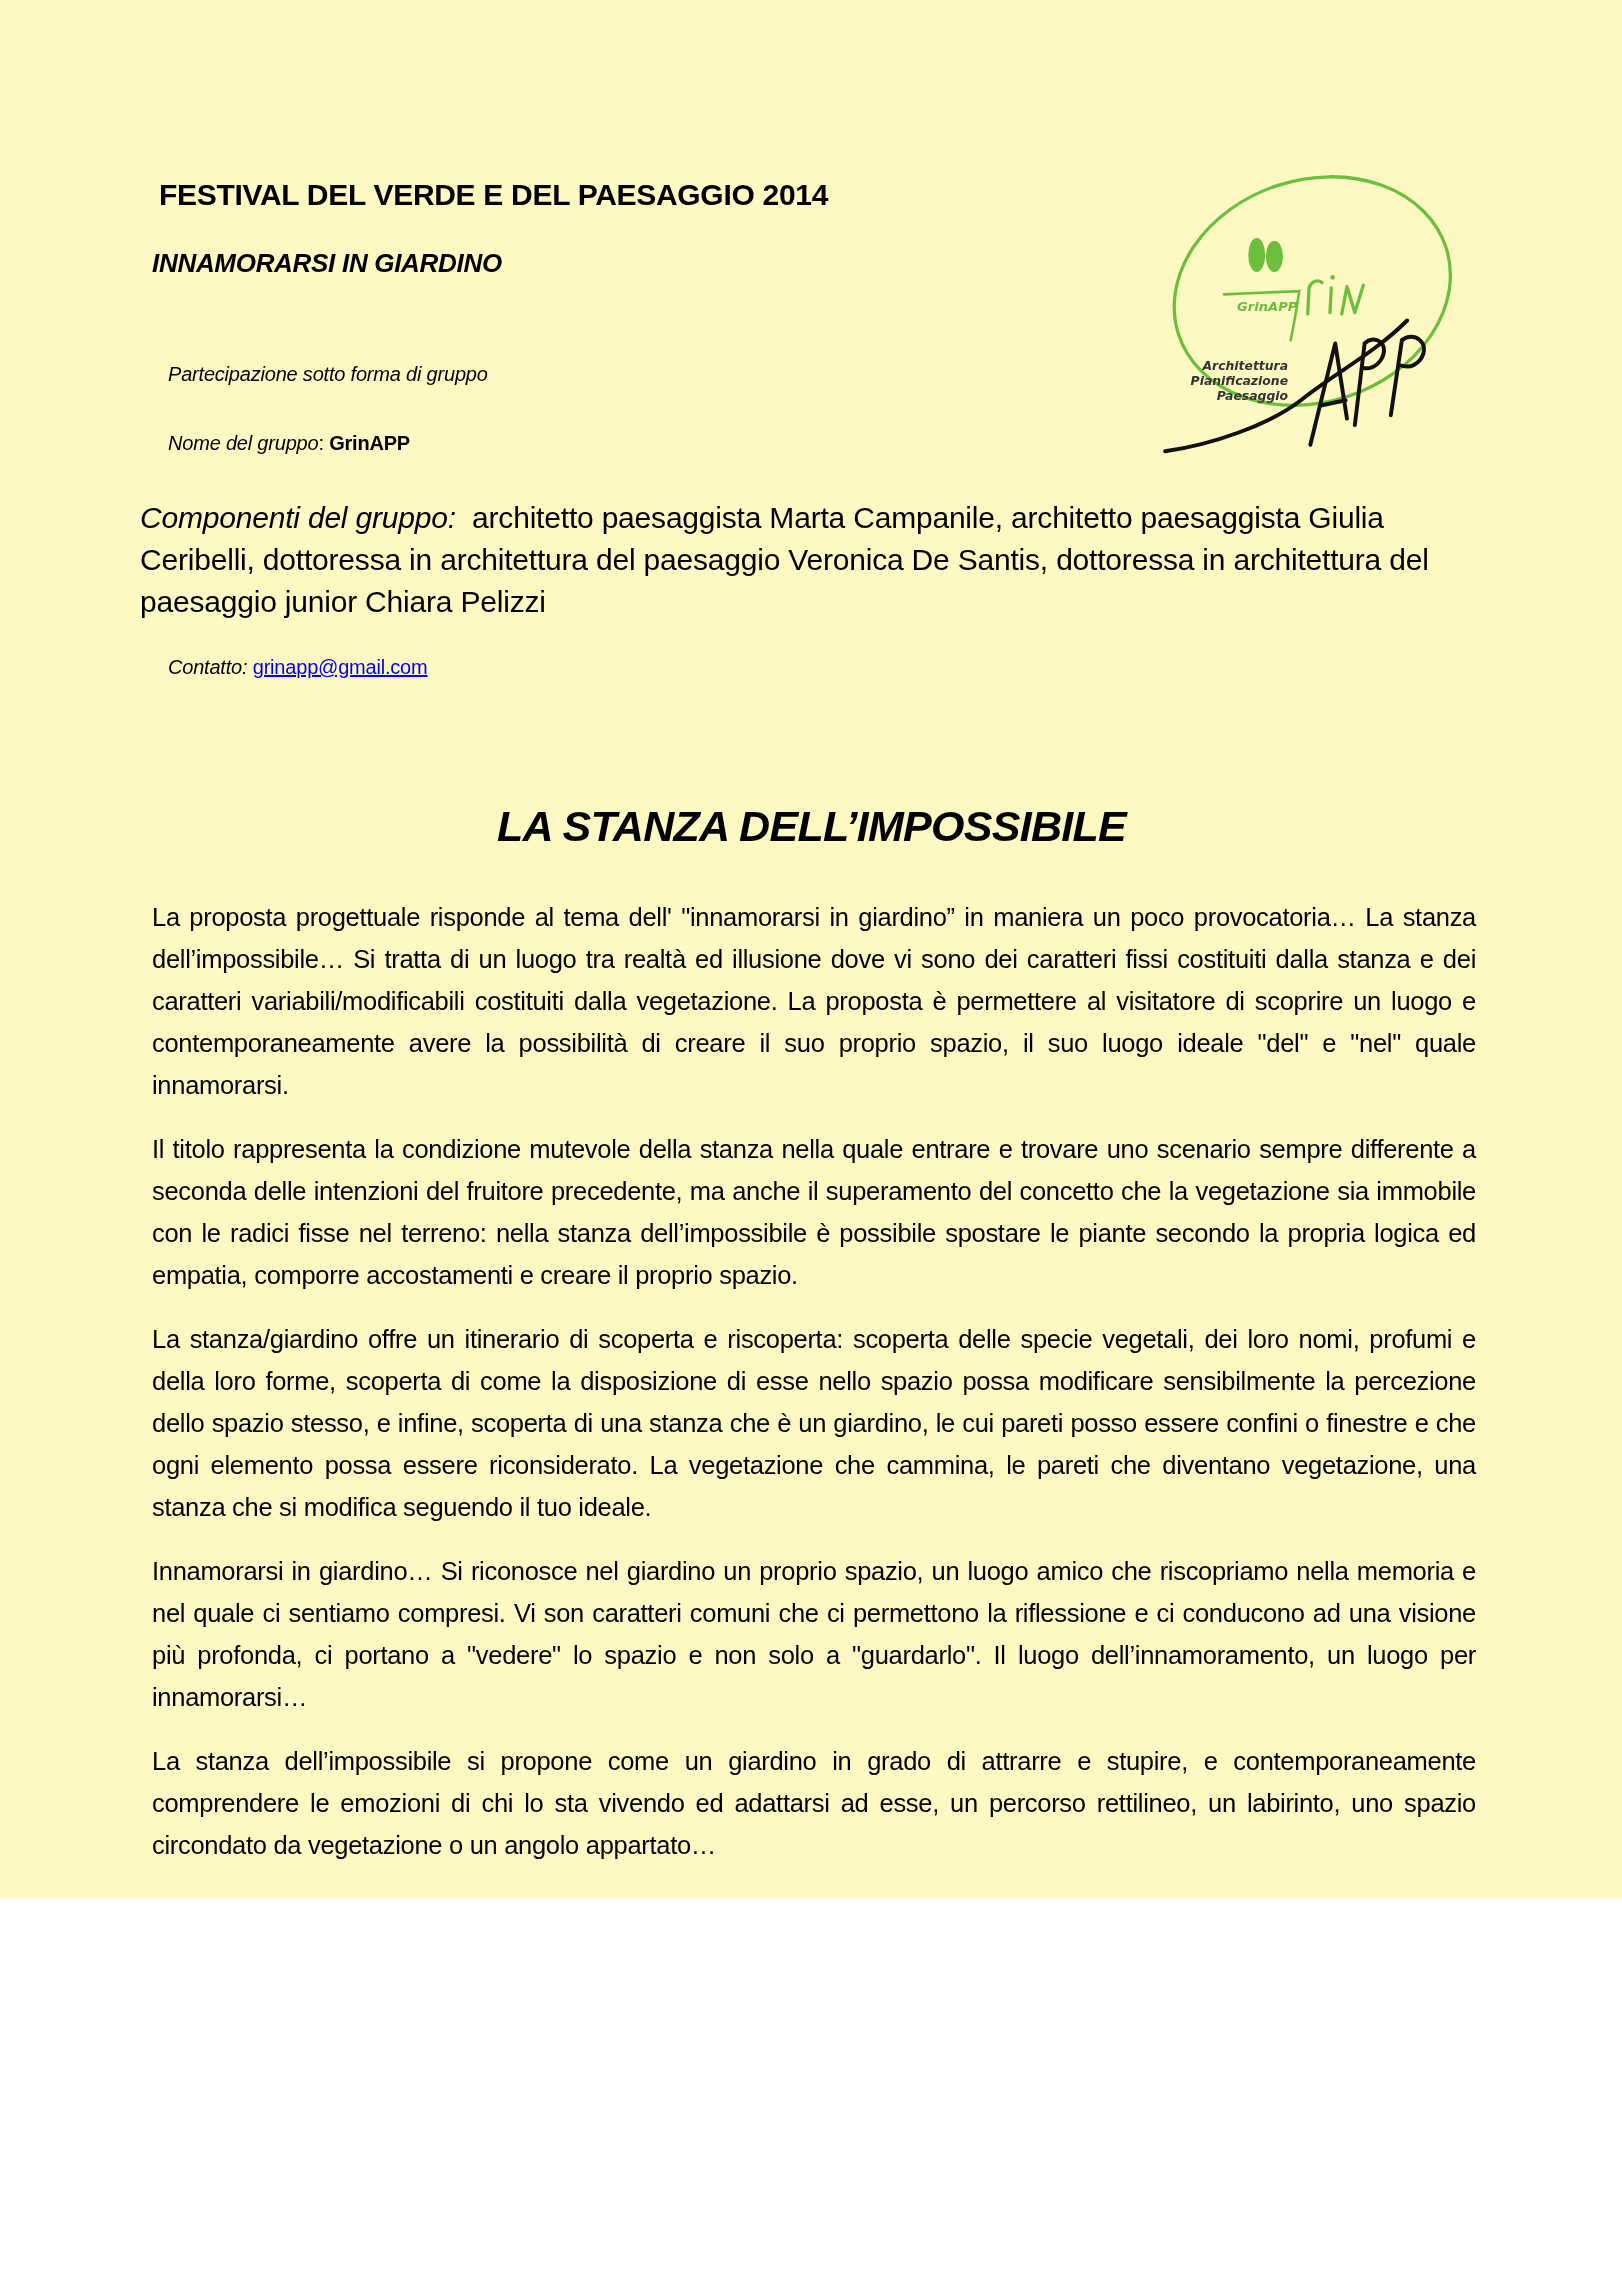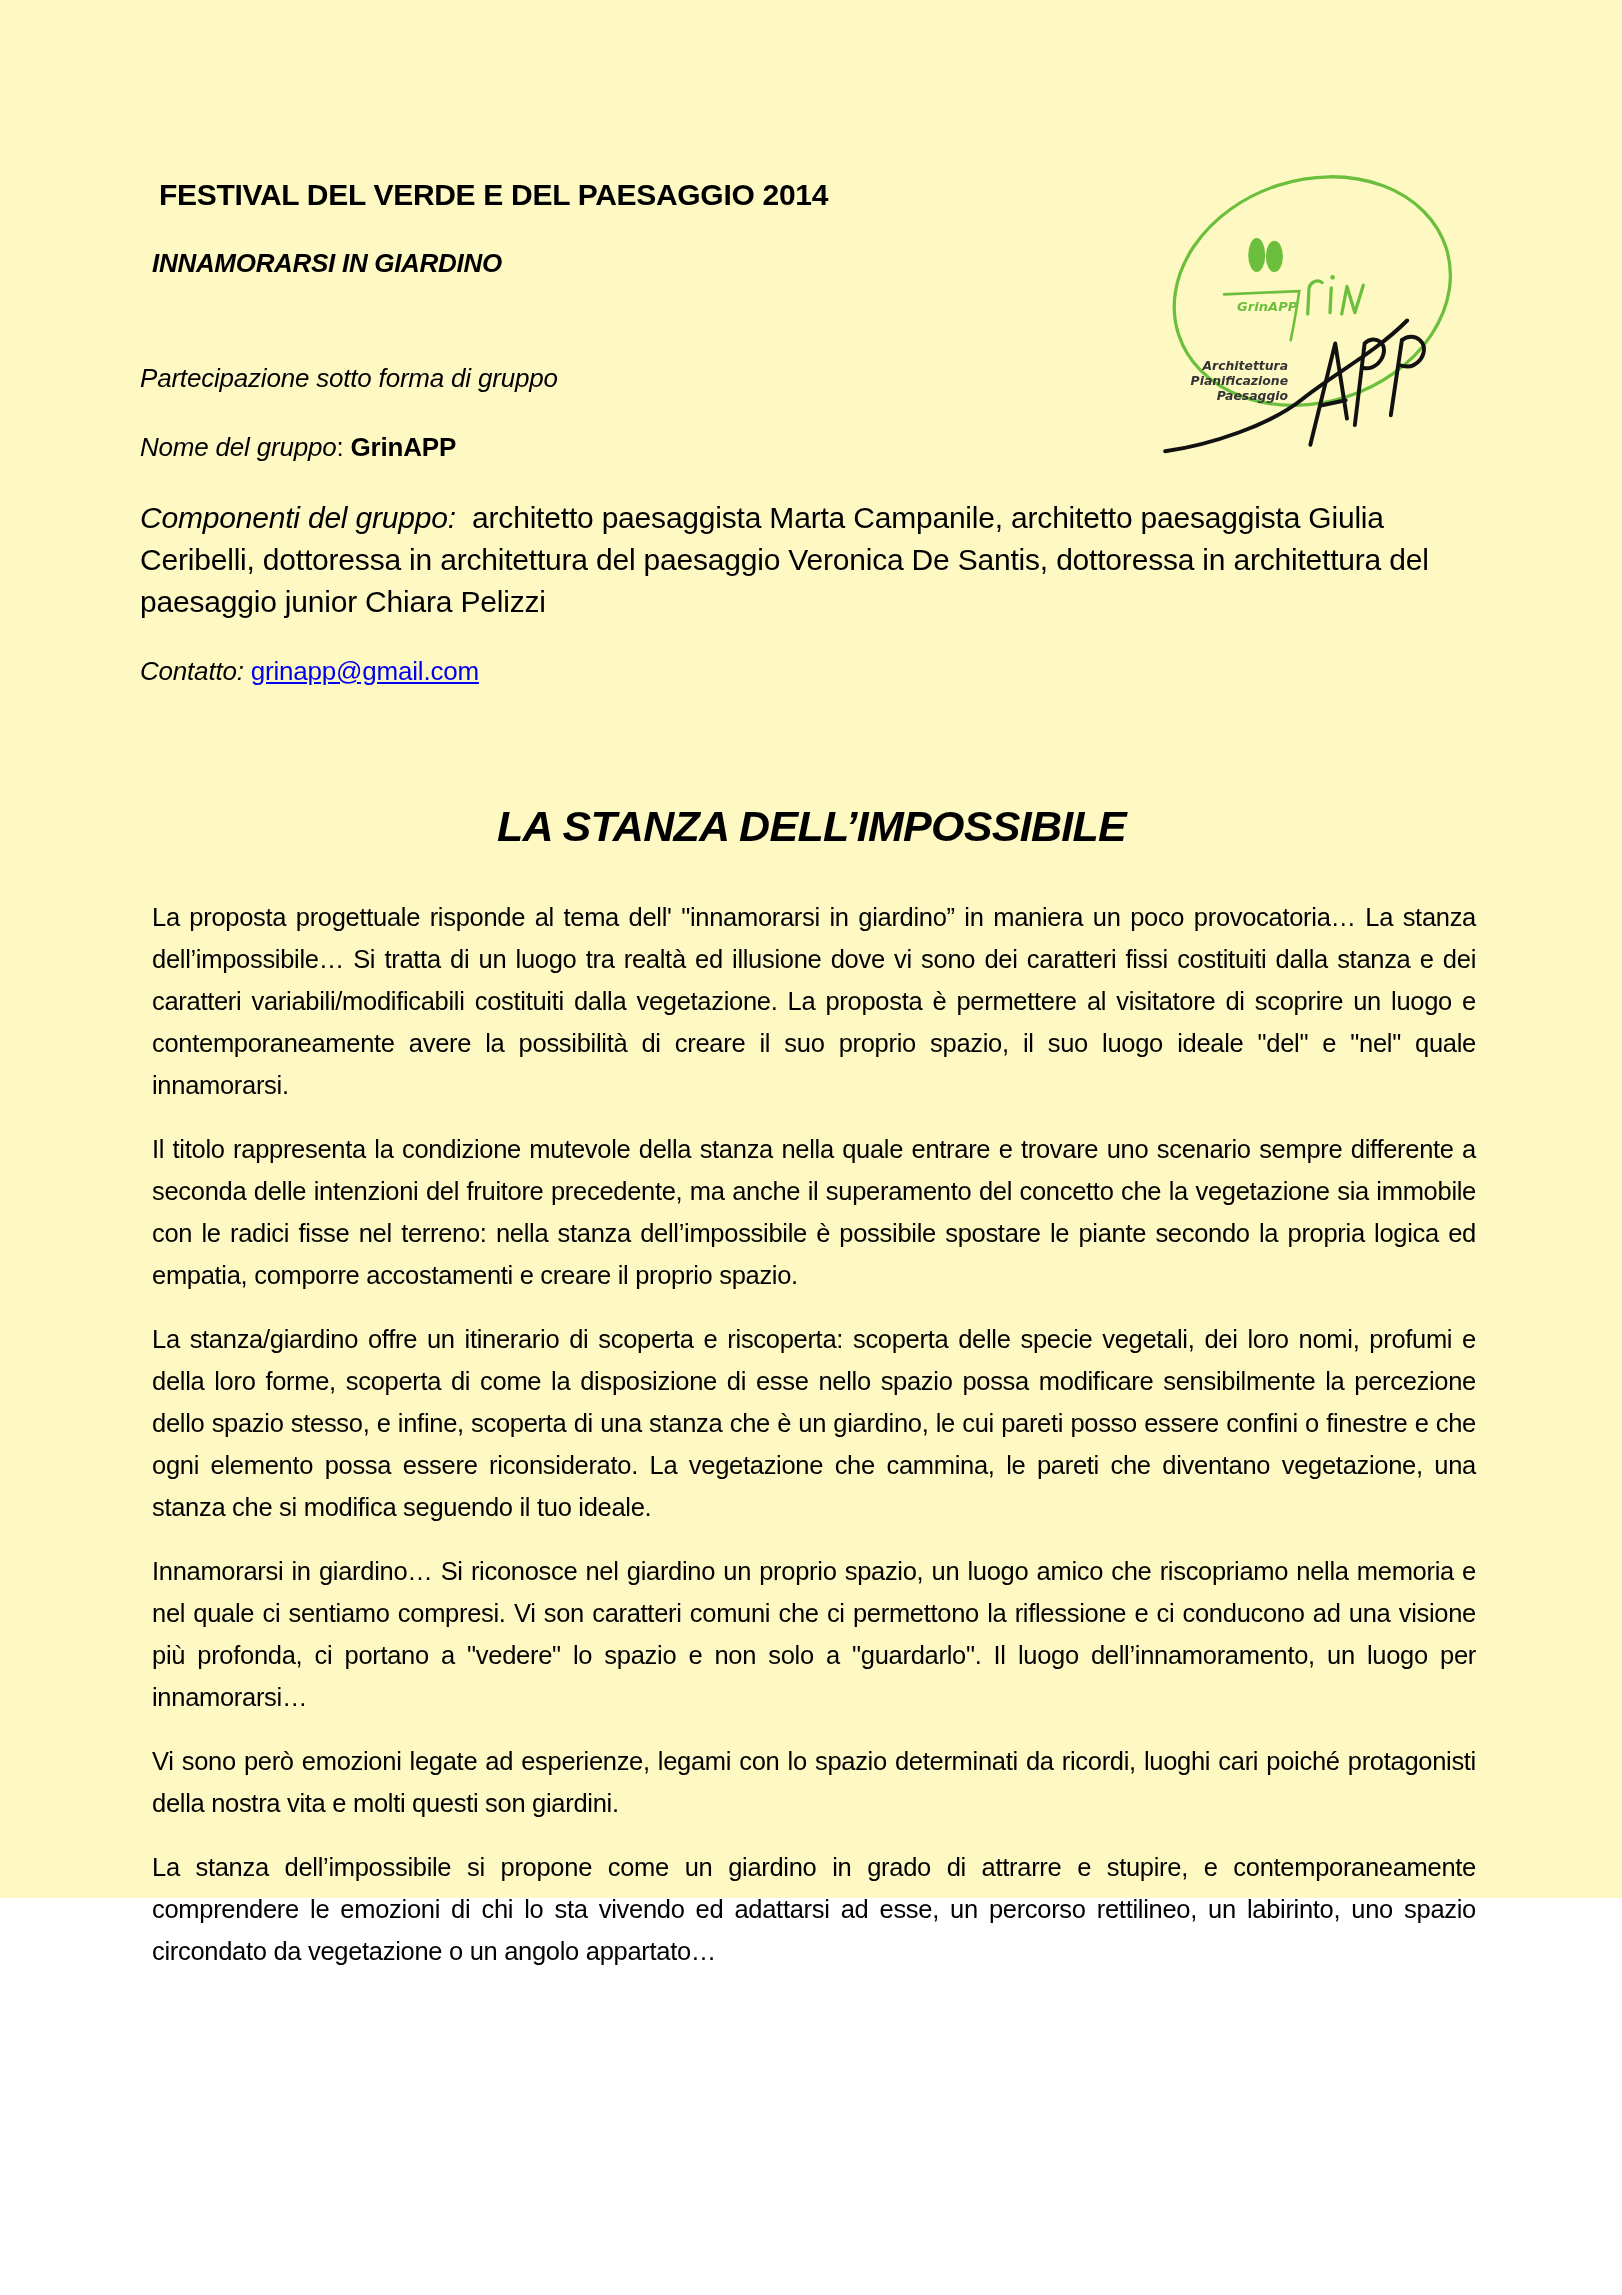--- a/index.html
+++ b/index.html
@@ -32,22 +32,22 @@
   }
   .subtitle {
     left: 152px; top: 248px;
     font-size: 26px;
     font-style: italic;
     font-weight: bold;
     letter-spacing: -0.3px;
     white-space: nowrap;
   }
   .meta-line {
-    left: 140px;
-    font-size: 26px;
+    left: 168px;
+    font-size: 20px;
     white-space: nowrap;
     letter-spacing: -0.2px;
   }
   .meta-line .lbl { font-style: italic; }
   .meta-line .strong { font-weight: bold; font-style: normal; }
   .participation { top: 363px; }
   .group-name { top: 432px; }
   .members {
     left: 140px; top: 497px;
     width: 1341px;
@@ -143,18 +143,17 @@
     <a href="mailto:grinapp@gmail.com">grinapp@gmail.com</a>
   </div>
 
   <div class="abs main-title">LA STANZA DELL’IMPOSSIBILE</div>
 
   <div class="abs body-text">
     <p>La proposta progettuale risponde al tema dell' "innamorarsi in giardino” in maniera un poco provocatoria… La stanza dell’impossibile… Si tratta di un luogo tra realtà ed illusione dove vi sono dei caratteri fissi costituiti dalla stanza e dei caratteri variabili/modificabili costituiti dalla vegetazione. La proposta è permettere al visitatore di scoprire un luogo e contemporaneamente avere la possibilità di creare il suo proprio spazio, il suo luogo ideale "del" e "nel" quale innamorarsi.</p>
     <p>Il titolo rappresenta la condizione mutevole della stanza nella quale entrare e trovare uno scenario sempre differente a seconda delle intenzioni del fruitore precedente, ma anche il superamento del concetto che la vegetazione sia immobile con le radici fisse nel terreno: nella stanza dell’impossibile è possibile spostare le piante secondo la propria logica ed empatia, comporre accostamenti e creare il proprio spazio.</p>
     <p>La stanza/giardino offre un itinerario di scoperta e riscoperta: scoperta delle specie vegetali, dei loro nomi, profumi e della loro forme, scoperta di come la disposizione di esse nello spazio possa modificare sensibilmente la percezione dello spazio stesso, e infine, scoperta di una stanza che è un giardino, le cui pareti posso essere confini o finestre e che ogni elemento possa essere riconsiderato. La vegetazione che cammina, le pareti che diventano vegetazione, una stanza che si modifica seguendo il tuo ideale.</p>
     <p>Innamorarsi in giardino… Si riconosce nel giardino un proprio spazio, un luogo amico che riscopriamo nella memoria e nel quale ci sentiamo compresi. Vi son caratteri comuni che ci permettono la riflessione e ci conducono ad una visione più profonda, ci portano a "vedere" lo spazio e non solo a "guardarlo". Il luogo dell’innamoramento, un luogo per innamorarsi…</p>
-    <p>Vi sono però emozioni legate ad esperienze, legami con lo spazio determinati da ricordi, luoghi cari poiché protagonisti della nostra vita e molti questi son giardini.</p>
     <p>La stanza dell’impossibile si propone come un giardino in grado di attrarre e stupire, e contemporaneamente comprendere le emozioni di chi lo sta vivendo ed adattarsi ad esse, un percorso rettilineo, un labirinto, uno spazio circondato da vegetazione o un angolo appartato…</p>
   </div>
 
 </div>
 
 
 </body></html>

